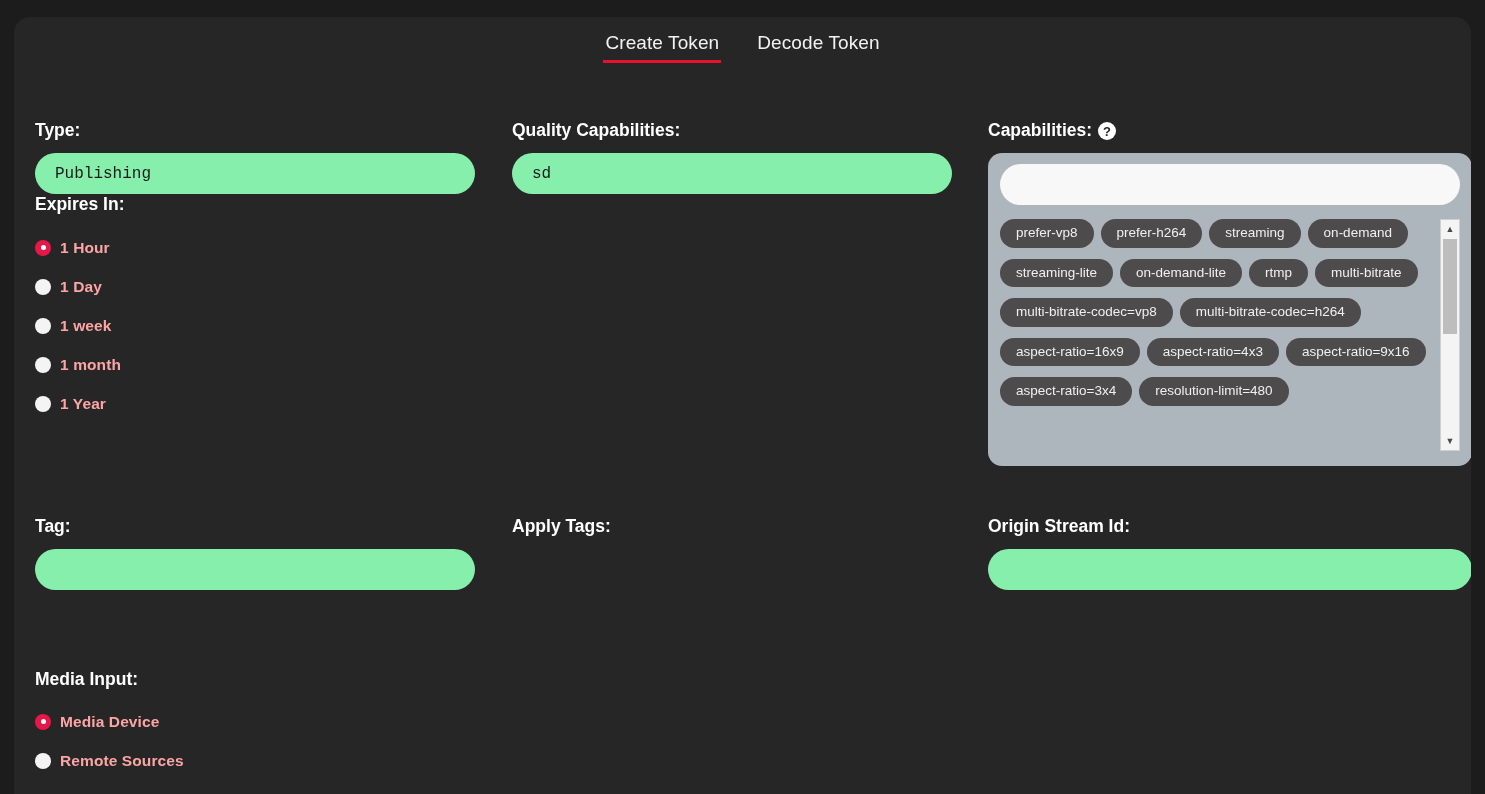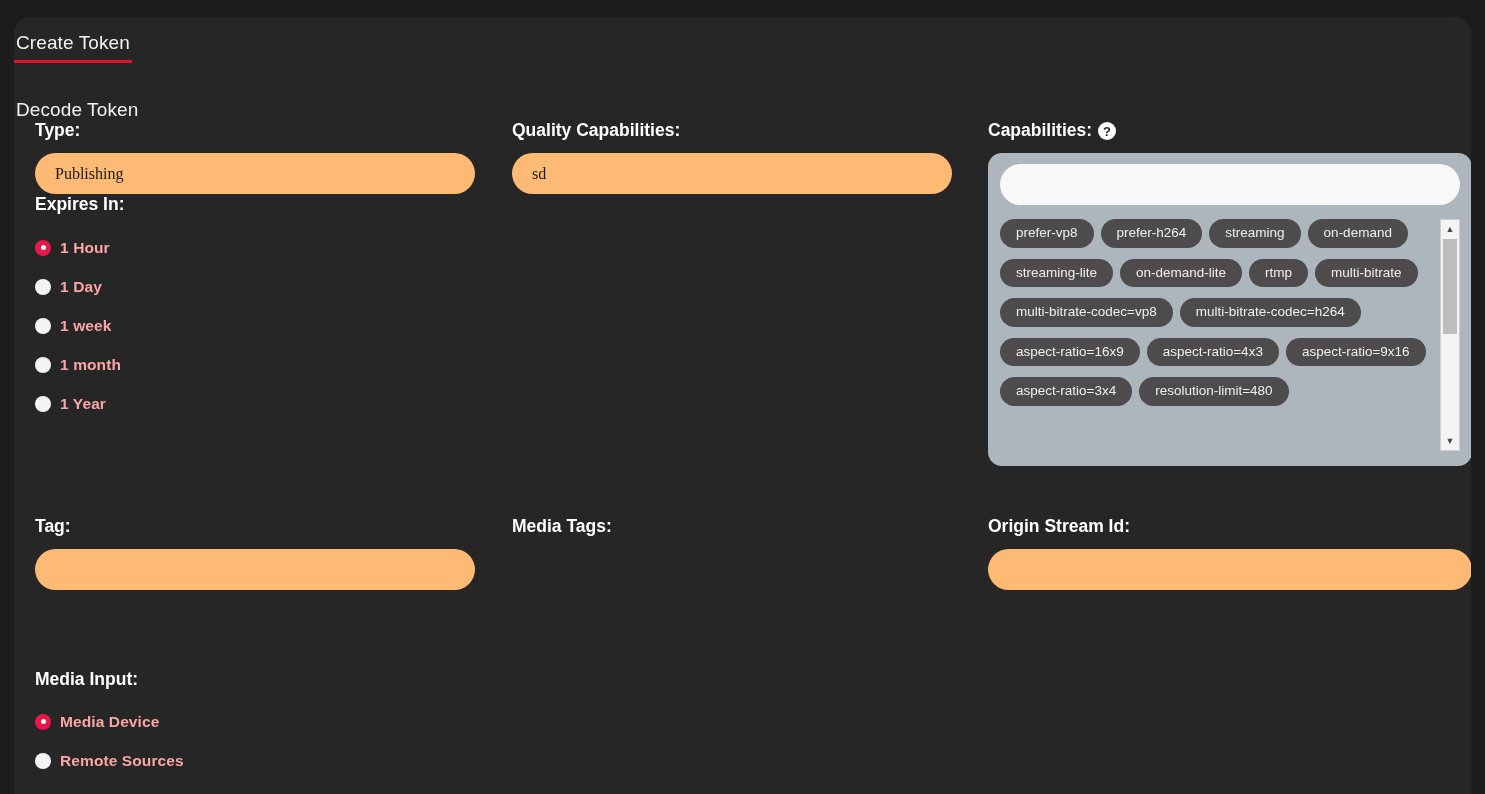--- a/index.html
+++ b/index.html
@@ -24,21 +24,20 @@
     overflow: hidden;
   }
 
   
   #tabs {
     display: flex;
     justify-content: center;
     align-items: flex-start;
     gap: 34px;
     padding-top: 13px;
-    flex-direction: column;
   }
   .tab {
     font-size: 19px;
     font-weight: 400;
     color: #f2f2f2;
     padding: 2px 2px 6px 2px;
     cursor: pointer;
     letter-spacing: 0.1px;
     background: none;
     border: none;
@@ -72,24 +71,24 @@
     gap: 6px;
   }
 
   .pill-input {
     display: block;
     width: 100%;
     height: 41px;
     border-radius: 22px;
     border: none;
     outline: none;
-    background: #fdba74;
+    background: #86efac;
     color: #1a1a1a;
     font-size: 16px;
-    font-family: Liberation Serif, serif;
+    font-family: Liberation Mono, monospace;
     padding: 0 20px;
   }
   .pill-input::placeholder { color: #9a9a9a; }
 
   
   .help-icon {
     display: inline-flex;
     width: 18px;
     height: 18px;
     border-radius: 50%;
@@ -320,21 +319,21 @@
   </div>
 
   <div class="form-row" style="top:499px;">
 
     <div class="col col-a">
       <div class="field-label">Tag:</div>
       <input class="pill-input" value="" style="">
     </div>
 
     <div class="col col-b">
-      <div class="field-label">Media Tags:</div>
+      <div class="field-label">Apply Tags:</div>
     </div>
 
     <div class="col col-c">
       <div class="field-label">Origin Stream Id:</div>
       <input class="pill-input" value="" style="">
     </div>
   </div>
 
   <div class="form-row" style="top:652px;">
     <div class="col col-a">

